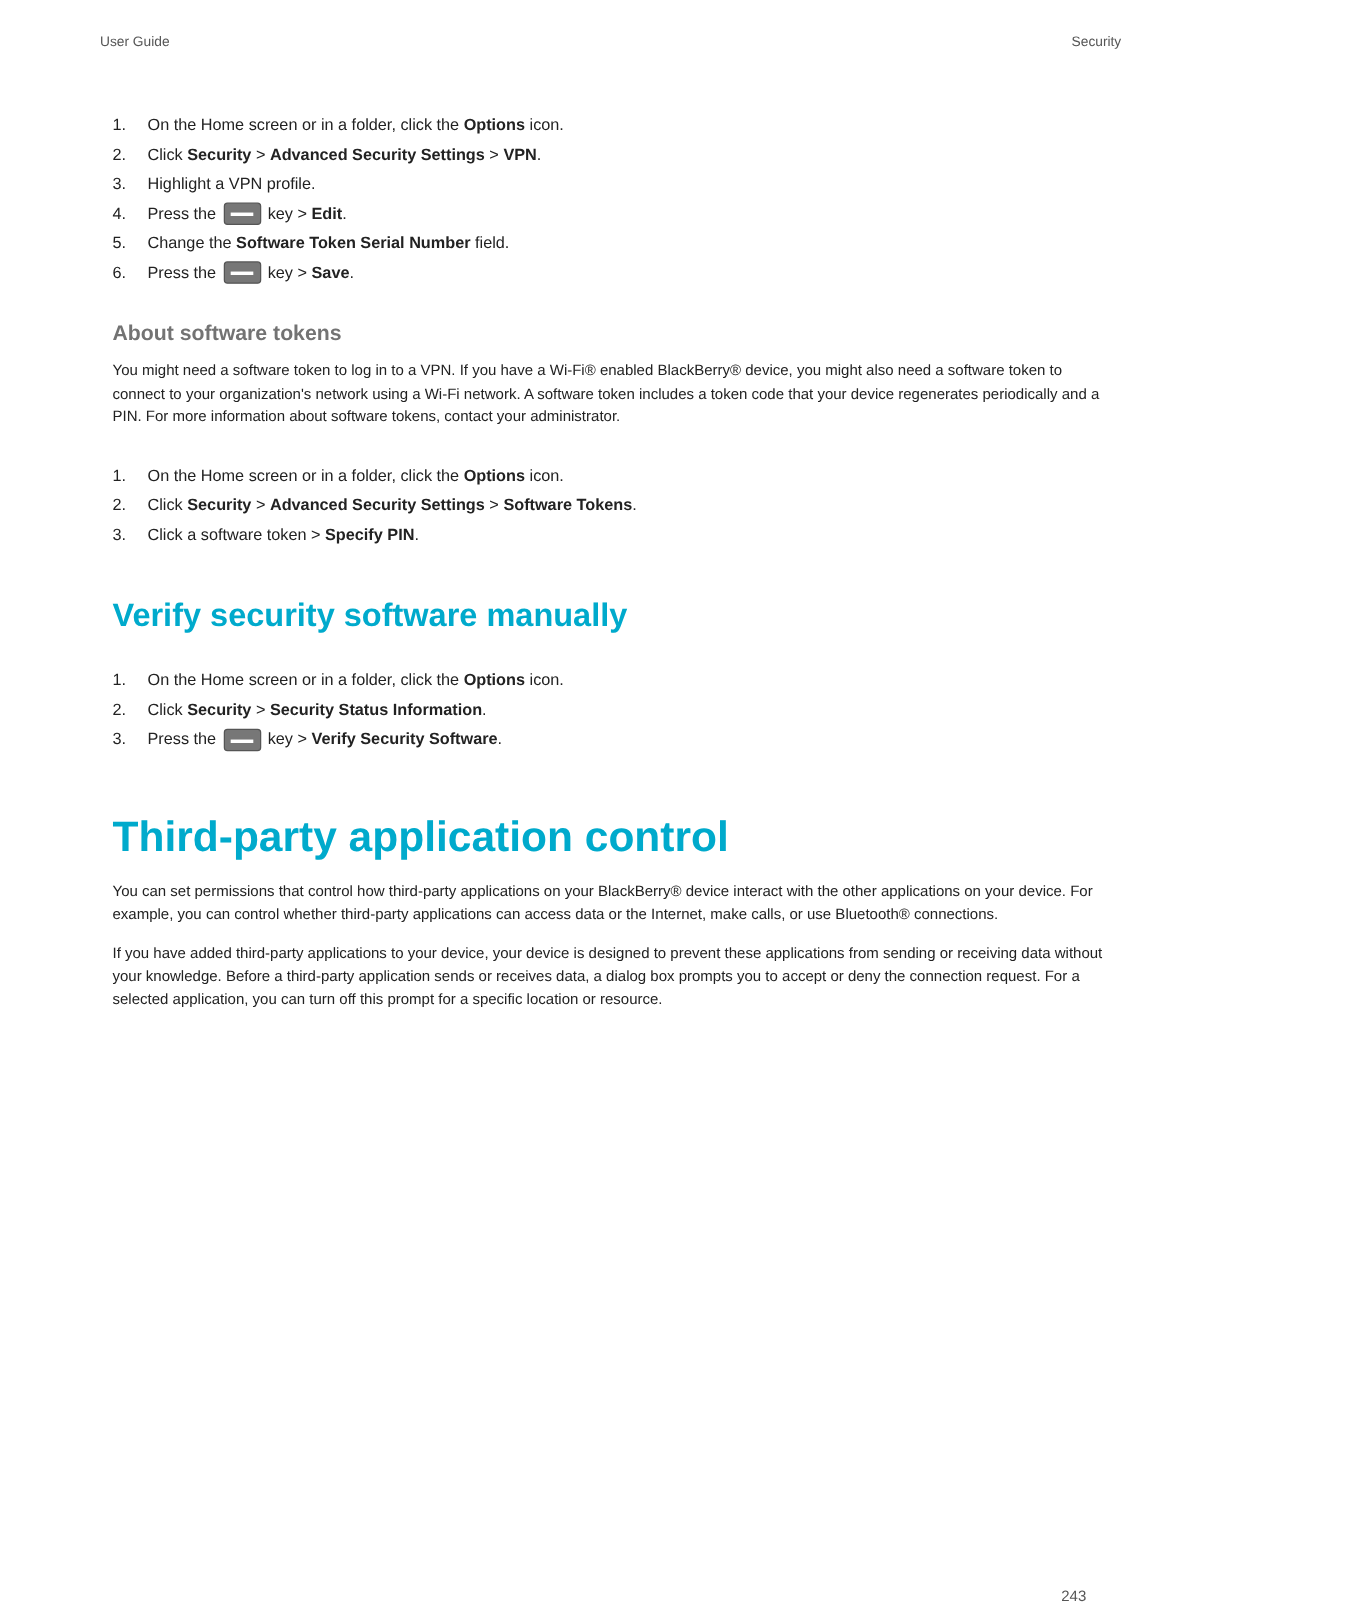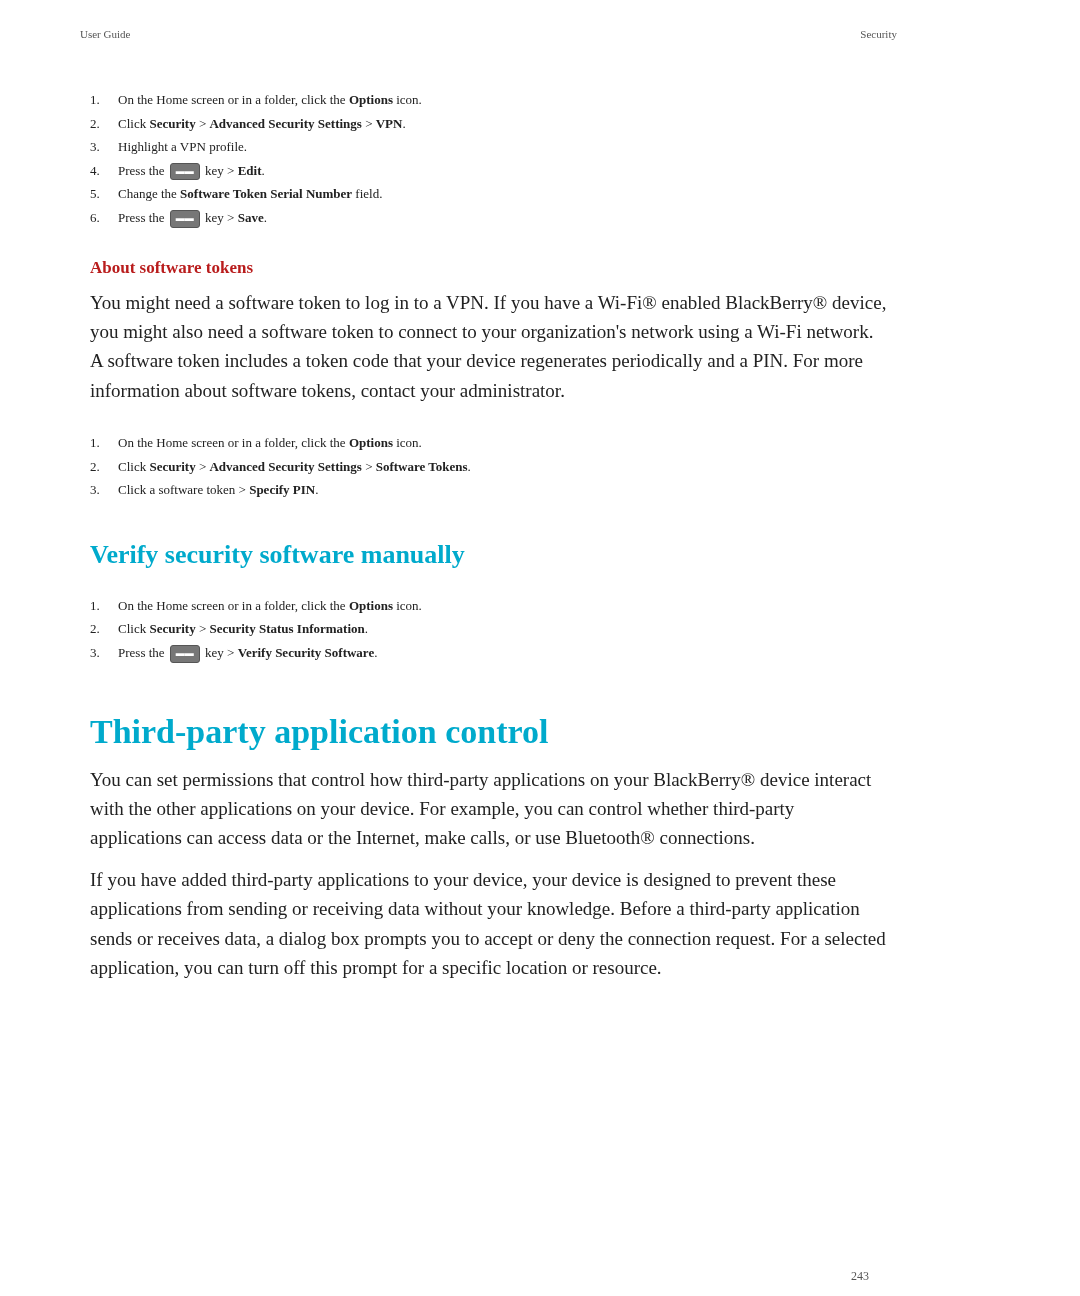--- a/index.html
+++ b/index.html
@@ -16,21 +16,20 @@
       width: 1080px;
       min-height: 1296px;
       padding: 0;
     }
 
     .page {
       width: 949px;
       min-height: 1296px;
       padding: 28px 52px 60px 80px;
       position: relative;
-      font-family: Liberation Serif, serif;
     }
 
     .header {
       display: flex;
       justify-content: space-between;
       align-items: flex-start;
       margin-bottom: 50px;
       border-bottom: none;
     }
 
@@ -79,27 +78,27 @@
       font-size: 9px;
       color: #fff;
       vertical-align: middle;
       margin: 0 2px;
     }
 
     
     .section-heading {
       font-size: 17px;
       font-weight: bold;
-      color: #b91c1c;
+      color: #737373;
       margin-bottom: 10px;
       margin-top: 0;
     }
 
     .section-body {
-      font-size: 19px;
+      font-size: 12px;
       color: #222;
       line-height: 1.55;
       margin-bottom: 12px;
     }
 
     .subsection {
       margin-bottom: 28px;
     }
 
     

